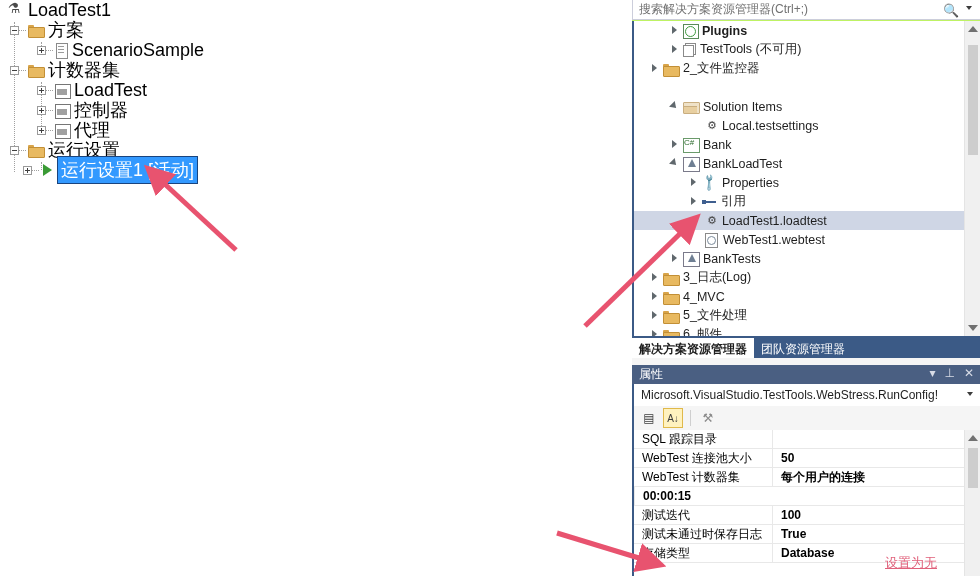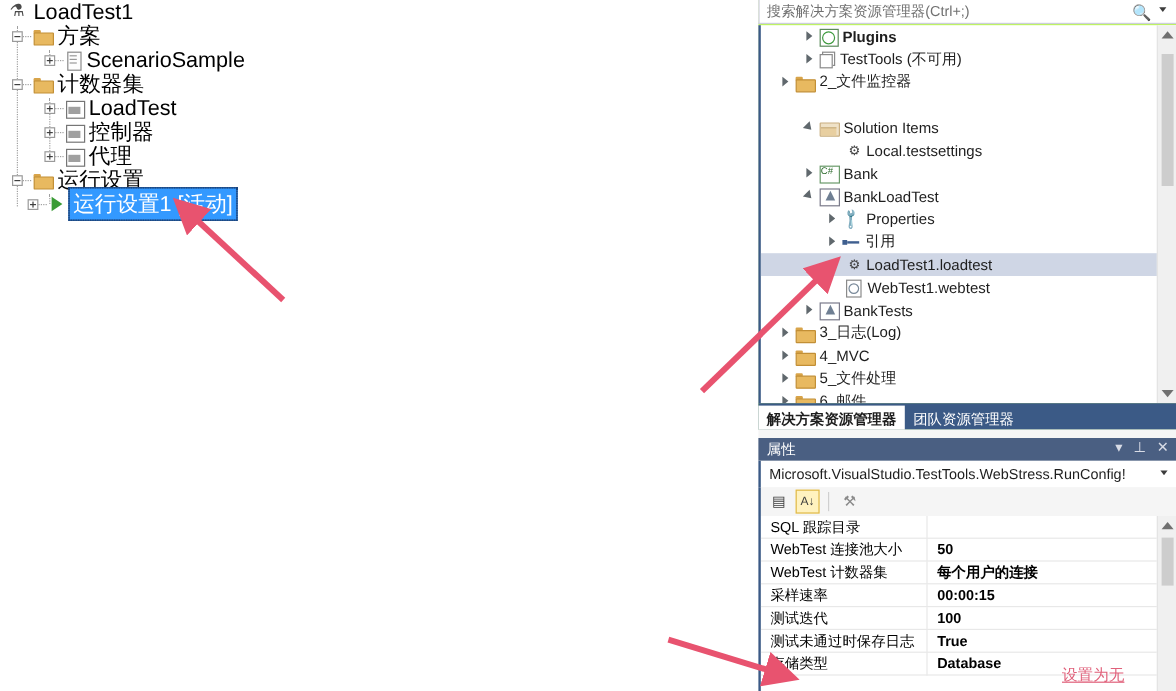--- a/index.html
+++ b/index.html
@@ -519,21 +519,20 @@
       </div>
       <div class="prow" style="top:19px;">
         <span class="pname">WebTest 连接池大小</span>
         <span class="pval">50</span>
       </div>
       <div class="prow" style="top:38px;">
         <span class="pname">WebTest 计数器集</span>
         <span class="pval">每个用户的连接</span>
       </div>
       <div class="prow" style="top:57px;">
-        <span class="pname">采样速率</span>
         <span class="pval">00:00:15</span>
       </div>
       <div class="prow" style="top:76px;">
         <span class="pname">测试迭代</span>
         <span class="pval">100</span>
       </div>
       <div class="prow" style="top:95px;">
         <span class="pname">测试未通过时保存日志</span>
         <span class="pval">True</span>
       </div>

